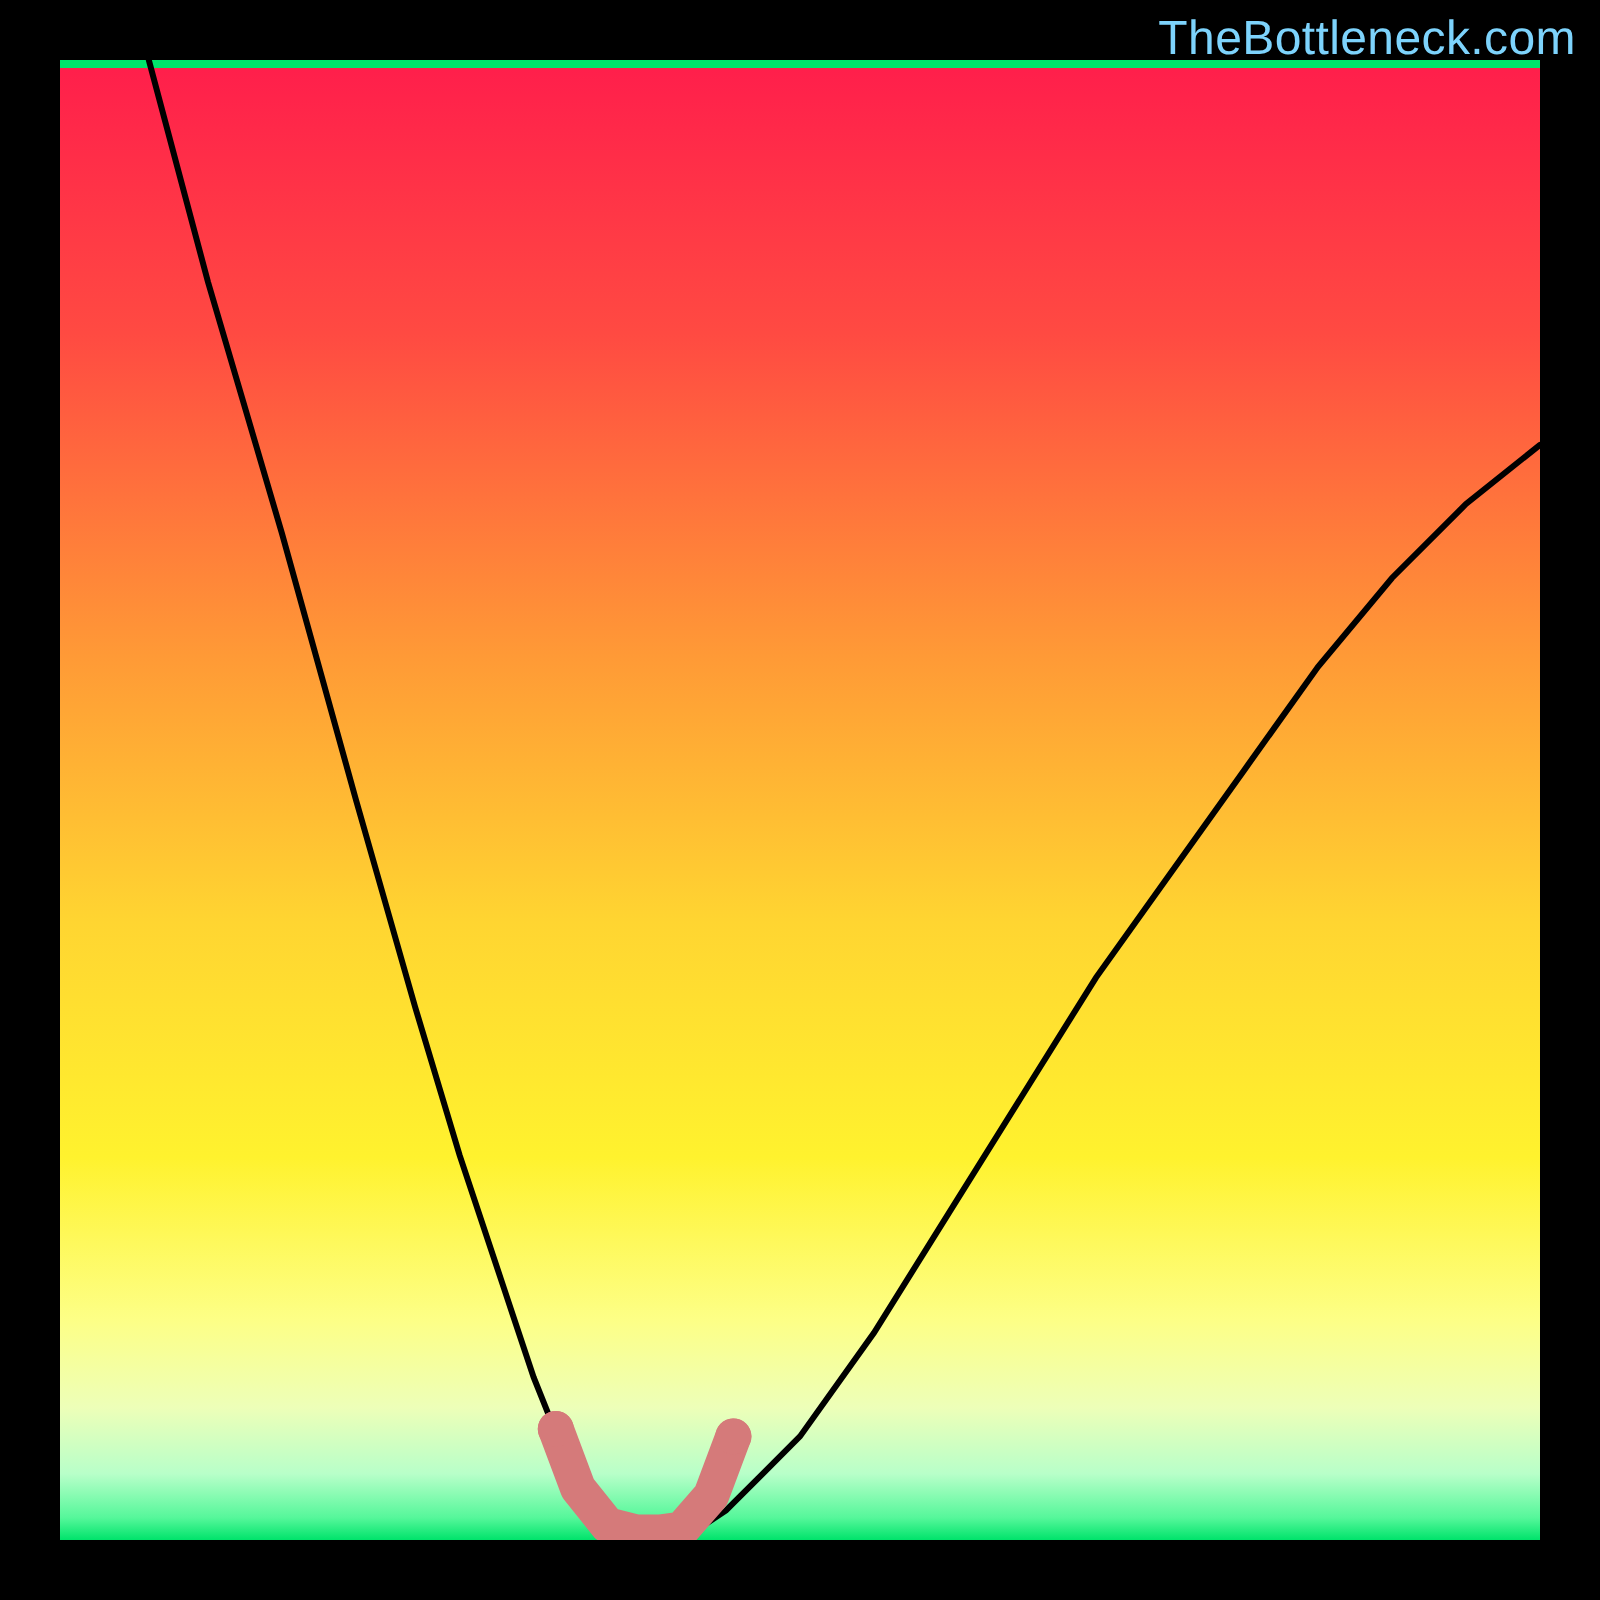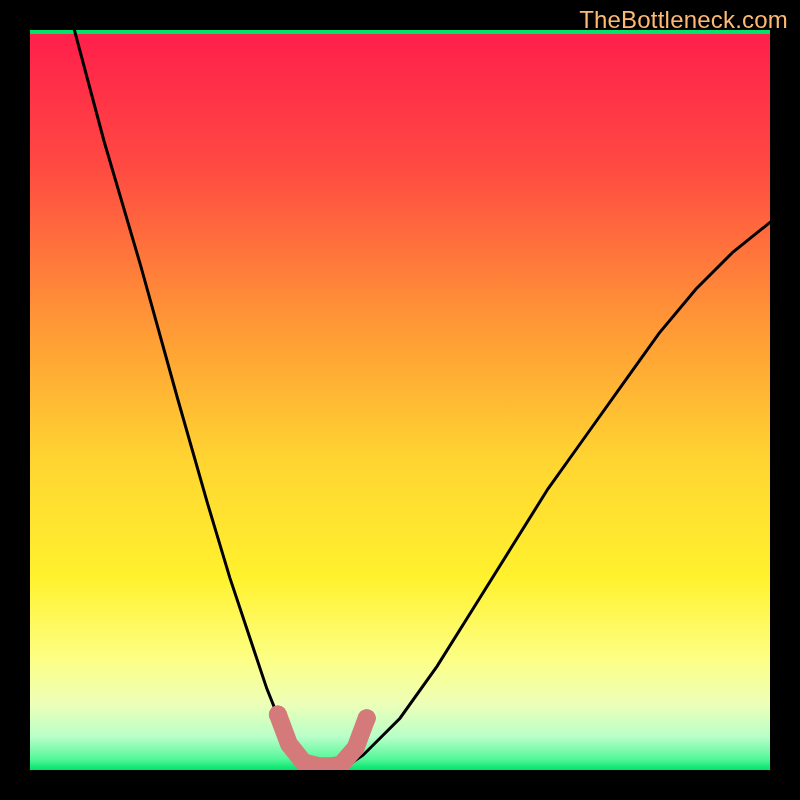--- a/index.html
+++ b/index.html
@@ -46,21 +46,21 @@
     position: absolute;
     left: 0;
     top: 0;
     width: 740px;
     height: 740px;
   }
   .watermark {
     position: absolute;
     top: 6px;
     right: 12px;
-    color: #fdba74;
+    color: #7dd3fc;
     font-size: 24px;
     letter-spacing: 0.2px;
     user-select: none;
   }
 </style>
 </head>
 <body>
 
 <div class="frame">
 

